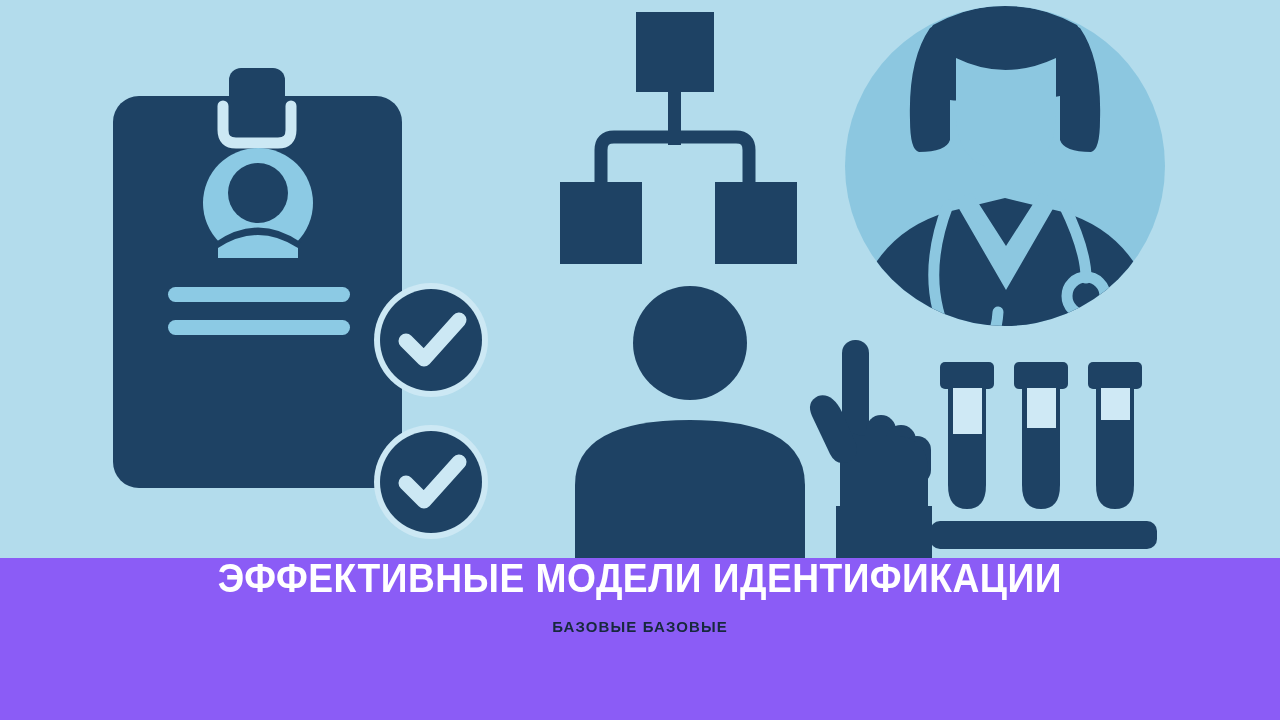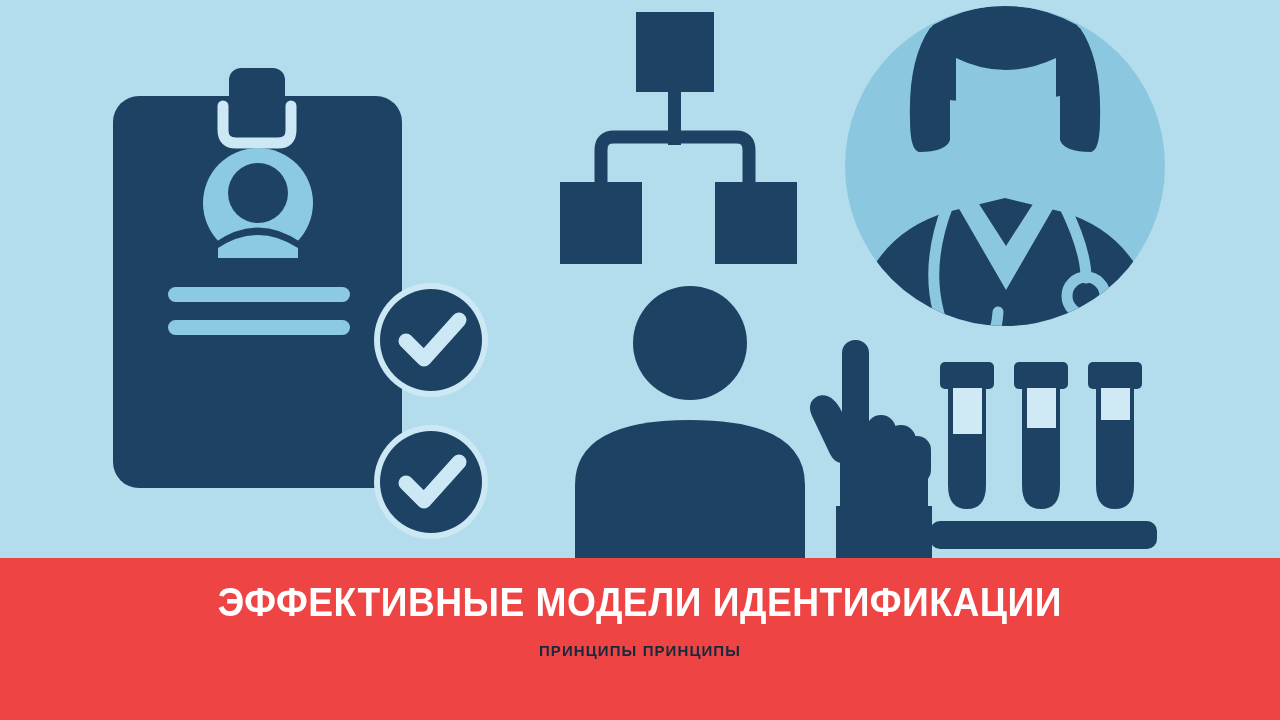--- a/index.html
+++ b/index.html
@@ -25,27 +25,26 @@
     background: #b3dcec;
   }
   #artboard svg { display: block; }
 
   
   #banner {
     position: absolute;
     left: 0; top: 558px;
     width: 1280px;
     height: 162px;
-    background: #ef4444;
+    background: #8b5cf6;
     display: flex;
     flex-direction: column;
     align-items: center;
     justify-content: flex-start;
     box-sizing: border-box;
-    padding-top: 24px;
   }
   #banner-title {
     color: #ffffff;
     font-size: 40px;
     font-weight: bold;
     letter-spacing: 0.5px;
     line-height: 1.0;
     text-align: center;
     white-space: nowrap;
     transform: scaleX(0.93);
@@ -190,16 +189,16 @@
         </g>
 
         <rect x="930" y="521" width="227" height="28" rx="10" fill="#1e4264"></rect>
       </g>
 
     </svg>
   </div>
 
   <div id="banner">
     <div id="banner-title">ЭФФЕКТИВНЫЕ МОДЕЛИ ИДЕНТИФИКАЦИИ</div>
-    <div id="banner-subtitle">ПРИНЦИПЫ ПРИНЦИПЫ</div>
+    <div id="banner-subtitle">БАЗОВЫЕ БАЗОВЫЕ</div>
   </div>
 
 </div>
 
 </body></html>

